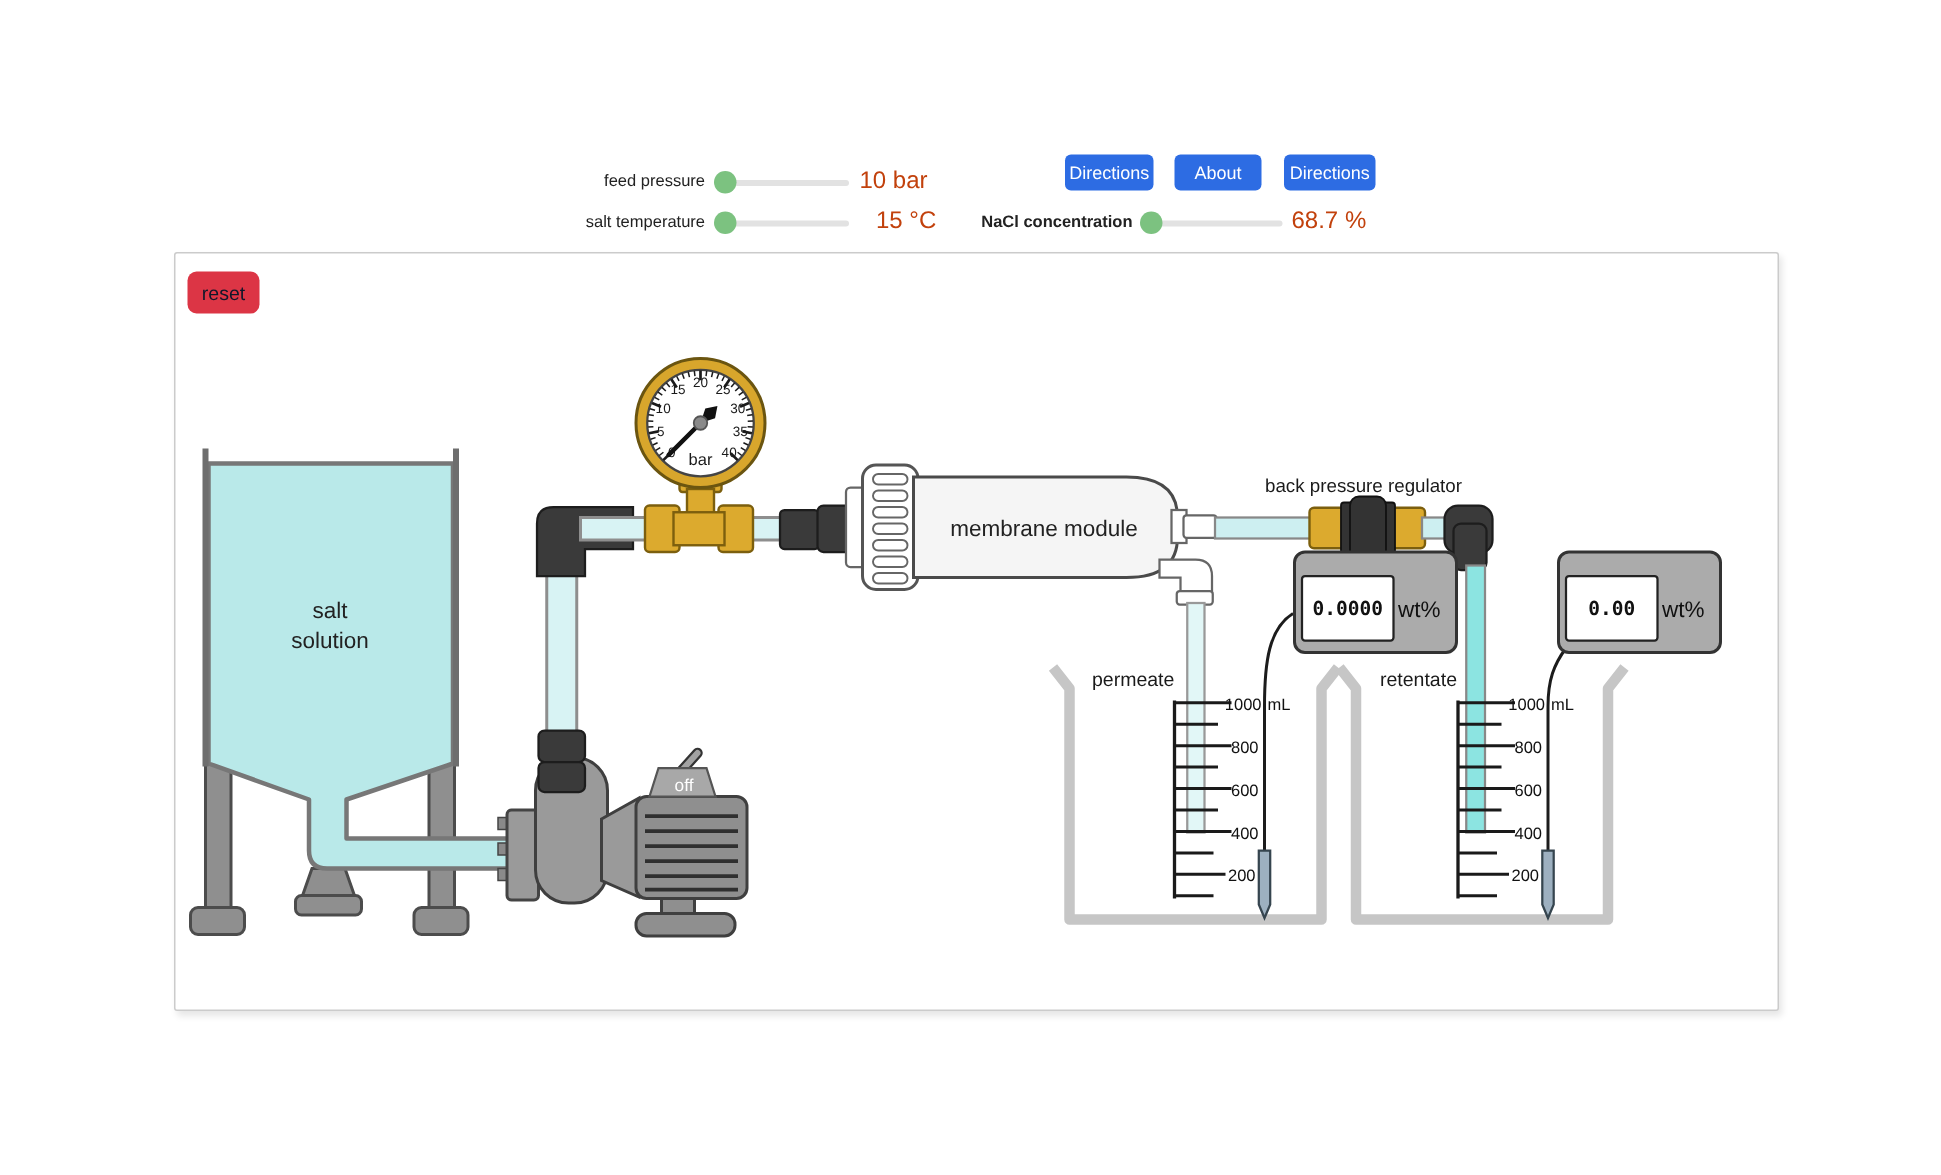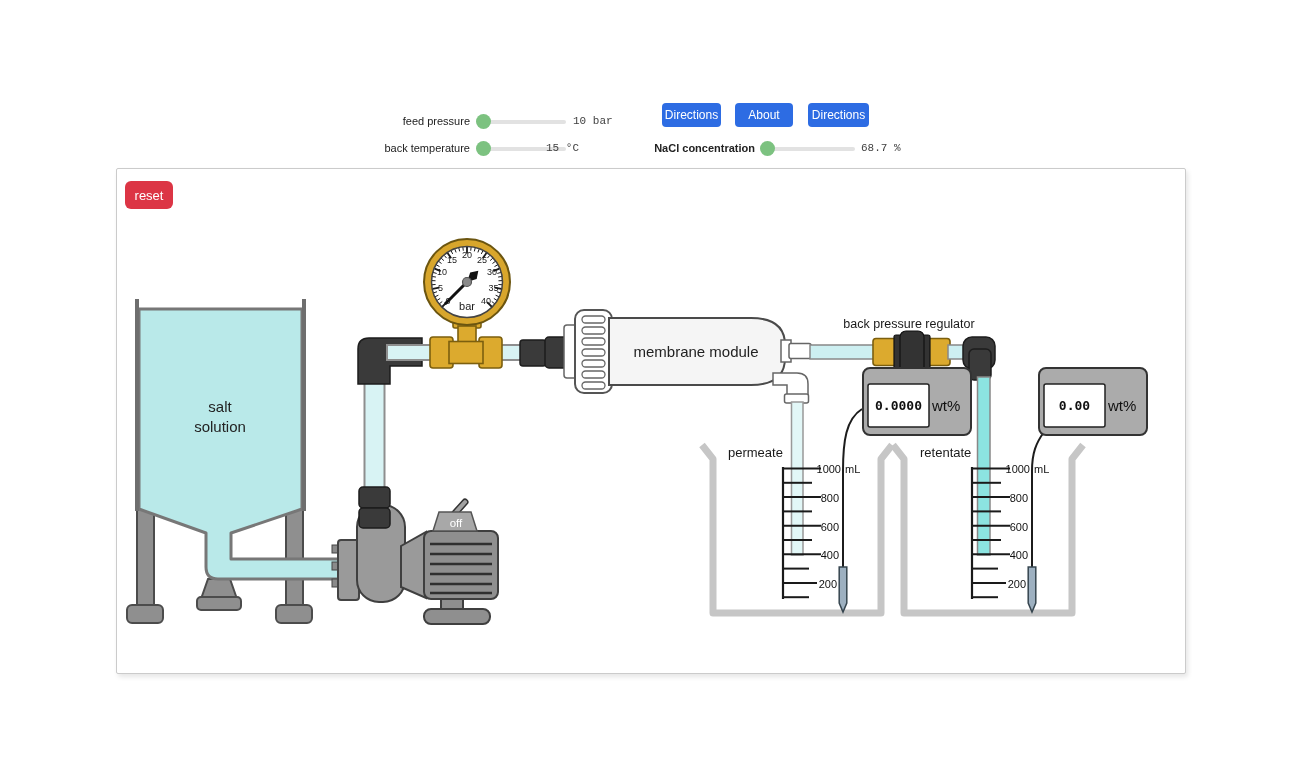--- a/index.html
+++ b/index.html
@@ -1,53 +1,53 @@
 <!DOCTYPE html>
 <html><head>
 <meta charset="utf-8">
 <style>
   html,body{margin:0;padding:0;background:#ffffff;font-family:"Liberation Sans",sans-serif;}
   #stage{position:relative;width:1294px;height:783px;background:#fff;overflow:hidden;}
 
   
   .ctl-label{position:absolute;font-size:11px;color:#222;text-align:right;width:150px;line-height:18px;}
-  .ctl-value{position:absolute;font-size:11px;color:#404040;line-height:18px;font-family:Liberation Mono, monospace;}
+  .ctl-value{position:absolute;font-size:16px;color:#c2410c;line-height:18px;}
   .slider{position:absolute;width:90px;height:15px;cursor:pointer;}
   .slider .track{position:absolute;left:0;right:0;top:5.5px;height:4.5px;background:#e2e2e2;border-radius:3px;}
   .slider .thumb{position:absolute;top:0;left:0;width:15px;height:15px;border-radius:50%;background:#7cc280;}
   .btn{position:absolute;height:24px;border:none;border-radius:4px;background:#2d6ce3;color:#fff;
-       font-size:12px;font-family:"Liberation Sans",sans-serif;cursor:pointer;line-height:24px;text-align:center;padding:0;}
+       font-size:12px;font-family:"Liberation Sans",sans-serif;cursor:pointer;line-height:24px;text-align:center;padding:0;margin-left:48px;}
 
   
   #panel{position:absolute;left:116px;top:168px;width:1068px;height:504px;background:#fff;
          border:1px solid #cbcbcb;border-radius:2px;box-shadow:2px 3px 5px rgba(0,0,0,0.10);}
-  #reset-btn{position:absolute;left:8px;top:12px;width:48px;height:28px;background:#dc3545;color:#ffffff;
+  #reset-btn{position:absolute;left:8px;top:12px;width:48px;height:28px;background:#dc3545;color:#0f172a;
          border:none;border-radius:6px;font-size:13px;font-family:"Liberation Sans",sans-serif;cursor:pointer;}
   #diagram{position:absolute;left:0;top:0;}
   text{font-family:"Liberation Sans",sans-serif;}
   .seg{font-family:"DejaVu Sans Mono",monospace;font-weight:bold;}
 </style>
 </head>
 <body>
 
 <div id="stage">
 
   <div class="ctl-label" style="left:320px;top:112px;">feed pressure</div>
   <div class="slider" style="left:476px;top:114px;">
     <div class="track"></div>
     <div class="thumb"></div>
   </div>
   <div class="ctl-value" style="left:573px;top:112px;">10 bar</div>
 
-  <div class="ctl-label" style="left:320px;top:139px;">back temperature</div>
+  <div class="ctl-label" style="left:320px;top:139px;">salt temperature</div>
   <div class="slider" style="left:476px;top:141px;">
     <div class="track"></div>
     <div class="thumb"></div>
   </div>
-  <div class="ctl-value" style="left:546px;top:139px;text-align:right;">15 °C</div>
+  <div class="ctl-value" style="left:584px;top:139px;text-align:right;">15 °C</div>
 
   <button class="btn" style="left:662px;top:103px;width:59px;">Directions</button>
   <button class="btn" style="left:735px;top:103px;width:58px;">About</button>
   <button class="btn" style="left:808px;top:103px;width:61px;">Directions</button>
 
   <div class="ctl-label" style="left:610px;top:139px;width:145px;font-weight:bold;">NaCl concentration</div>
   <div class="slider" style="left:760px;top:141px;width:95px;">
     <div class="track"></div>
     <div class="thumb"></div>
   </div>

